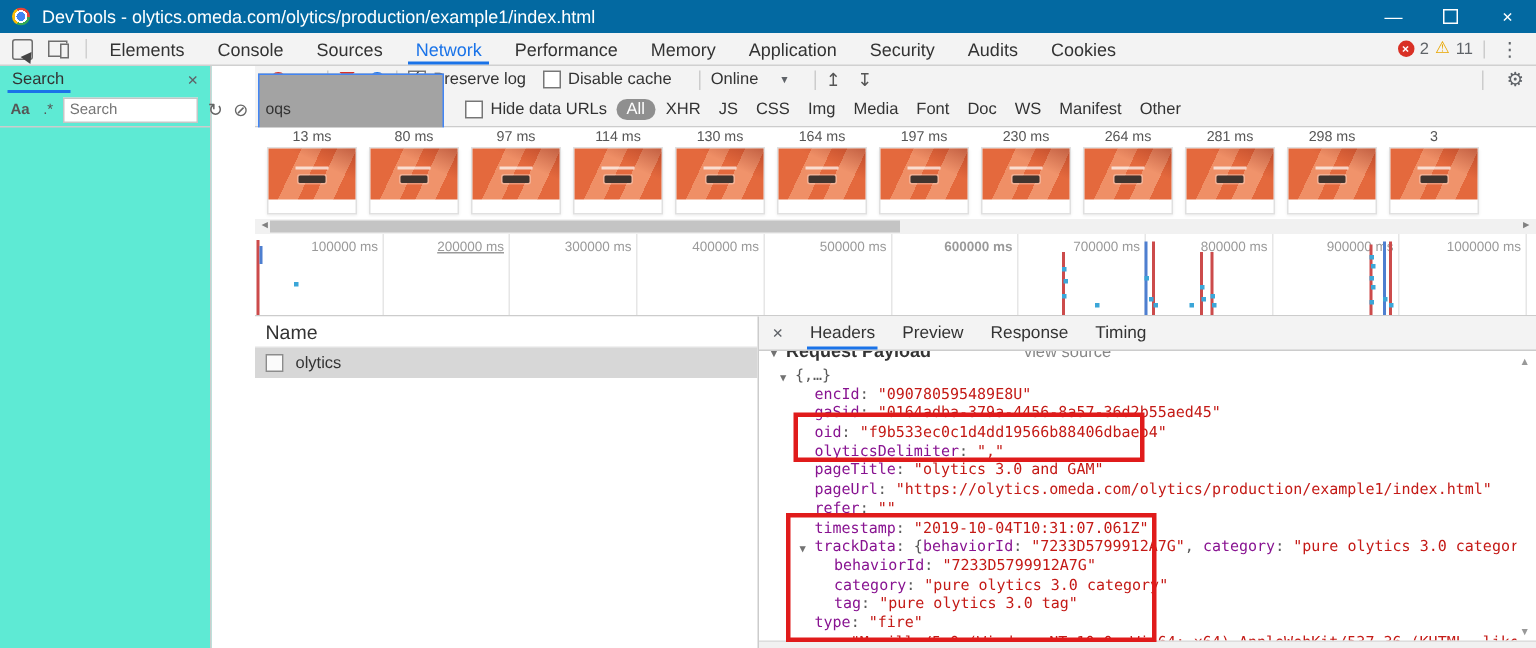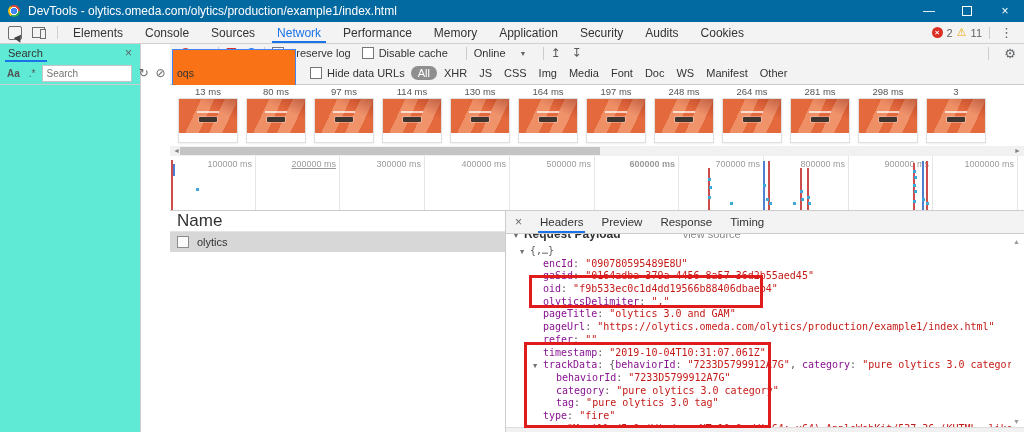--- a/index.html
+++ b/index.html
@@ -62,21 +62,21 @@
   .cb.checked::after{content:"✓";position:absolute;left:0px;top:-2px;font-size:10px;color:#333;}
   .cb-label{color:#333;font-size:11px;margin-right:11px;white-space:nowrap;}
   .throttle{color:#333;font-size:11px;margin-right:14px;}
   .dd-arrow{color:#5f6368;font-size:7px;margin-right:9px;}
   .har-btn{color:#555;font-size:12px;margin-right:11px;}
   .gear-wrap{margin-left:auto;display:flex;align-items:center;}
   .gear{color:#5f6368;font-size:13px;margin:0 8px;}
 
   
   .net-row2{left:170px;top:62px;width:854px;height:23px;background:#f3f3f3;border-bottom:1px solid #ccc;display:flex;align-items:center;}
-  .filter-input{margin-left:2px;width:114px;height:14px;border:1px solid #4285f4;background:#f97316;font-size:10.5px;padding:16px 4px;color:#333;font-family:inherit;outline:none;}
+  .filter-input{margin-left:2px;width:114px;height:14px;border:1px solid #4285f4;background:#a3a3a3;font-size:10.5px;padding:16px 4px;color:#333;font-family:inherit;outline:none;}
   .hide-cb{margin-left:14px;}
   .pills{display:flex;align-items:center;margin-left:4px;}
   .pill{color:#333;font-size:11px;padding:1px 5px;margin-right:2px;border-radius:8px;white-space:nowrap;}
   .pill.active{background:#8f8f8f;color:#fff;padding:1px 7px;}
 
   
   .filmstrip{left:170px;top:85px;width:854px;height:61px;background:#fff;display:flex;overflow:hidden;padding-left:8px;}
   .frame{width:60px;margin-right:8px;flex:none;}
   .f-label{font-size:9.5px;color:#555;text-align:center;height:12px;line-height:12px;margin-top:1px;}
   .thumb{height:45px;background:#fff;border:1px solid #e0e0e0;box-sizing:border-box;box-shadow:0 1px 2px rgba(0,0,0,0.08);}
@@ -95,21 +95,21 @@
   .overview{left:170px;top:156px;width:854px;height:55px;background:#fff;border-bottom:1px solid #ccc;overflow:hidden;}
   .grid{position:absolute;top:0;width:1px;height:55px;background:#e6e6e6;}
   .tick{position:absolute;top:3px;width:70px;text-align:right;font-size:9px;color:#9a9a9a;white-space:nowrap;}
   .ov-line{position:absolute;width:2px;}
   .ov-line.red{background:#cc4b4b;}
   .ov-line.blue{background:#4e7fd0;}
   .ov-dot{position:absolute;width:3px;height:3px;background:#3ba6d8;}
 
   
   .name-header{left:170px;top:211px;width:335px;height:21px;background:#fff;border-bottom:1px solid #e3e3e3;display:flex;align-items:center;}
-  .name-header-label{margin-left:7px;color:#333;font-size:17px;}
+  .name-header-label{margin-left:7px;color:#333;font-size:13px;}
   .req-row{left:170px;top:232px;width:335px;height:20px;background:#d7d7d7;display:flex;align-items:center;}
   .file-icon{width:10px;height:10px;border:1px solid #8c8c8c;background:#fbfbfb;margin-left:7px;flex:none;}
   .req-name{margin-left:8px;color:#333;font-size:11px;}
 
   
   .detail{left:505px;top:211px;width:519px;height:221px;background:#fff;border-left:1px solid #ccc;overflow:hidden;}
   .detail-tabs{position:absolute;left:0;top:0;width:519px;height:22px;background:#f3f3f3;border-bottom:1px solid #ccc;display:flex;align-items:center;}
   .d-close{margin:0 9px 0 9px;color:#5f6368;font-size:12px;}
   .dtab{padding:0 9px;font-size:11.5px;color:#333;height:22px;display:flex;align-items:center;position:relative;}
   .dtab.active::after{content:"";position:absolute;left:7px;right:7px;bottom:0;height:2px;background:#1a73e8;}
@@ -269,21 +269,21 @@
           <div class="t-img"></div>
         </div>
       </div>
       <div class="frame">
         <div class="f-label">197 ms</div>
         <div class="thumb">
           <div class="t-img"></div>
         </div>
       </div>
       <div class="frame">
-        <div class="f-label">248 ms</div>
+        <div class="f-label">230 ms</div>
         <div class="thumb">
           <div class="t-img"></div>
         </div>
       </div>
       <div class="frame">
         <div class="f-label">264 ms</div>
         <div class="thumb">
           <div class="t-img"></div>
         </div>
       </div>

